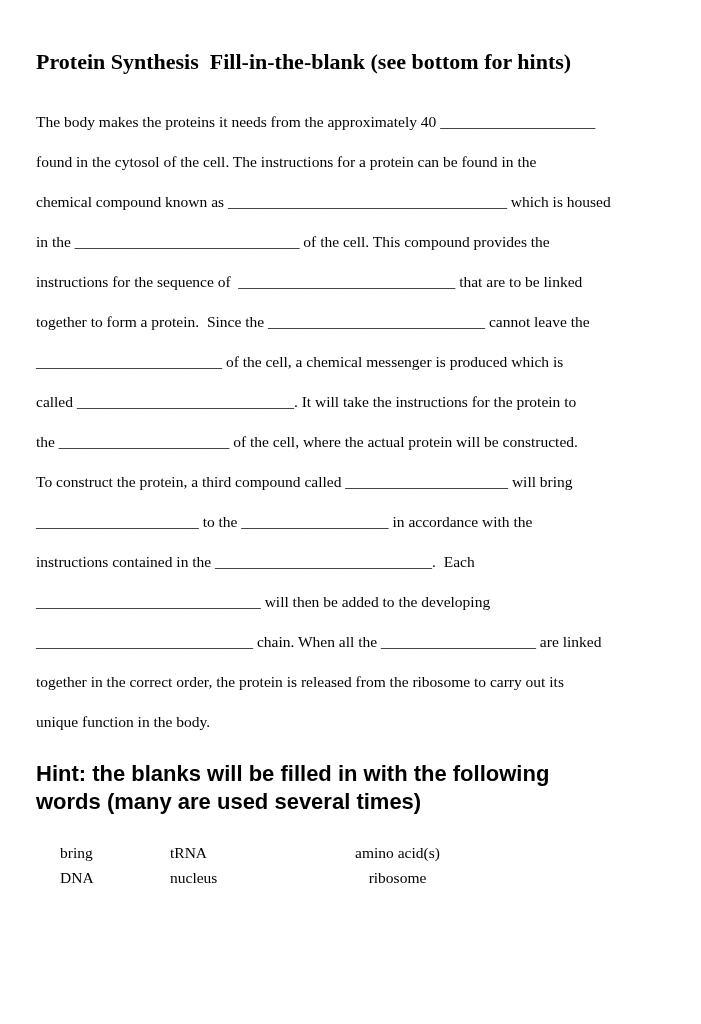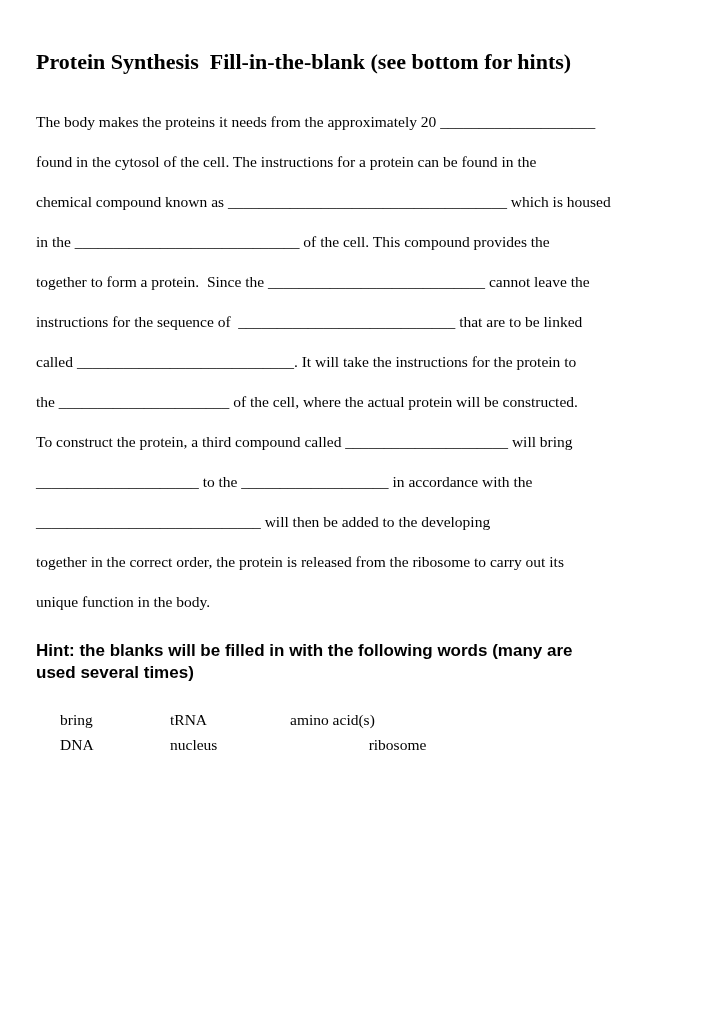--- a/index.html
+++ b/index.html
@@ -32,57 +32,60 @@
   .paragraph {
     margin: 0;
   }
   .para-line {
     font-size: 15.5px;
     line-height: 40px;
     white-space: pre;
   }
   .hint-heading {
     font-family: "Liberation Sans", sans-serif;
-    font-size: 17px;
+    font-size: 22px;
     font-weight: bold;
     line-height: 1.3;
     max-width: 565px;
     margin: 18px 0 26px 0;
   }
   .hint-grid {
     display: grid;
     grid-template-columns: 110px 120px 215px 140px;
     align-items: center;
     row-gap: 6px;
     margin-left: 24px;
     font-size: 15.5px;
   }
   .hint-cell { white-space: nowrap; }
   .cell-center { text-align: center; }
-  .amino-block { text-align: left; line-height: 1.3; }
+  .amino-block { text-align: center; line-height: 1.3; }
 </style>
 </head>
 <body>
 
 <div class="page">
 
   <h1 class="title">Protein Synthesis  Fill-in-the-blank (see bottom for hints)</h1>
 
   <div class="paragraph">
-    <div class="para-line">The body makes the proteins it needs from the approximately 20 ____________________</div>
+    <div class="para-line">The body makes the proteins it needs from the approximately 40 ____________________</div>
     <div class="para-line">found in the cytosol of the cell. The instructions for a protein can be found in the</div>
     <div class="para-line">chemical compound known as ____________________________________ which is housed</div>
     <div class="para-line">in the _____________________________ of the cell. This compound provides the</div>
+    <div class="para-line">instructions for the sequence of  ____________________________ that are to be linked</div>
     <div class="para-line">together to form a protein.  Since the ____________________________ cannot leave the</div>
-    <div class="para-line">instructions for the sequence of  ____________________________ that are to be linked</div>
+    <div class="para-line">________________________ of the cell, a chemical messenger is produced which is</div>
     <div class="para-line">called ____________________________. It will take the instructions for the protein to</div>
     <div class="para-line">the ______________________ of the cell, where the actual protein will be constructed.</div>
     <div class="para-line">To construct the protein, a third compound called _____________________ will bring</div>
     <div class="para-line">_____________________ to the ___________________ in accordance with the</div>
+    <div class="para-line">instructions contained in the ____________________________.  Each</div>
     <div class="para-line">_____________________________ will then be added to the developing</div>
+    <div class="para-line">____________________________ chain. When all the ____________________ are linked</div>
     <div class="para-line">together in the correct order, the protein is released from the ribosome to carry out its</div>
     <div class="para-line">unique function in the body.</div>
   </div>
 
   <h2 class="hint-heading">Hint: the blanks will be filled in with the following words (many are used several times)</h2>
 
   <div class="hint-grid">
 
     <div class="hint-cell">bring</div>
     <div class="hint-cell">tRNA</div>

